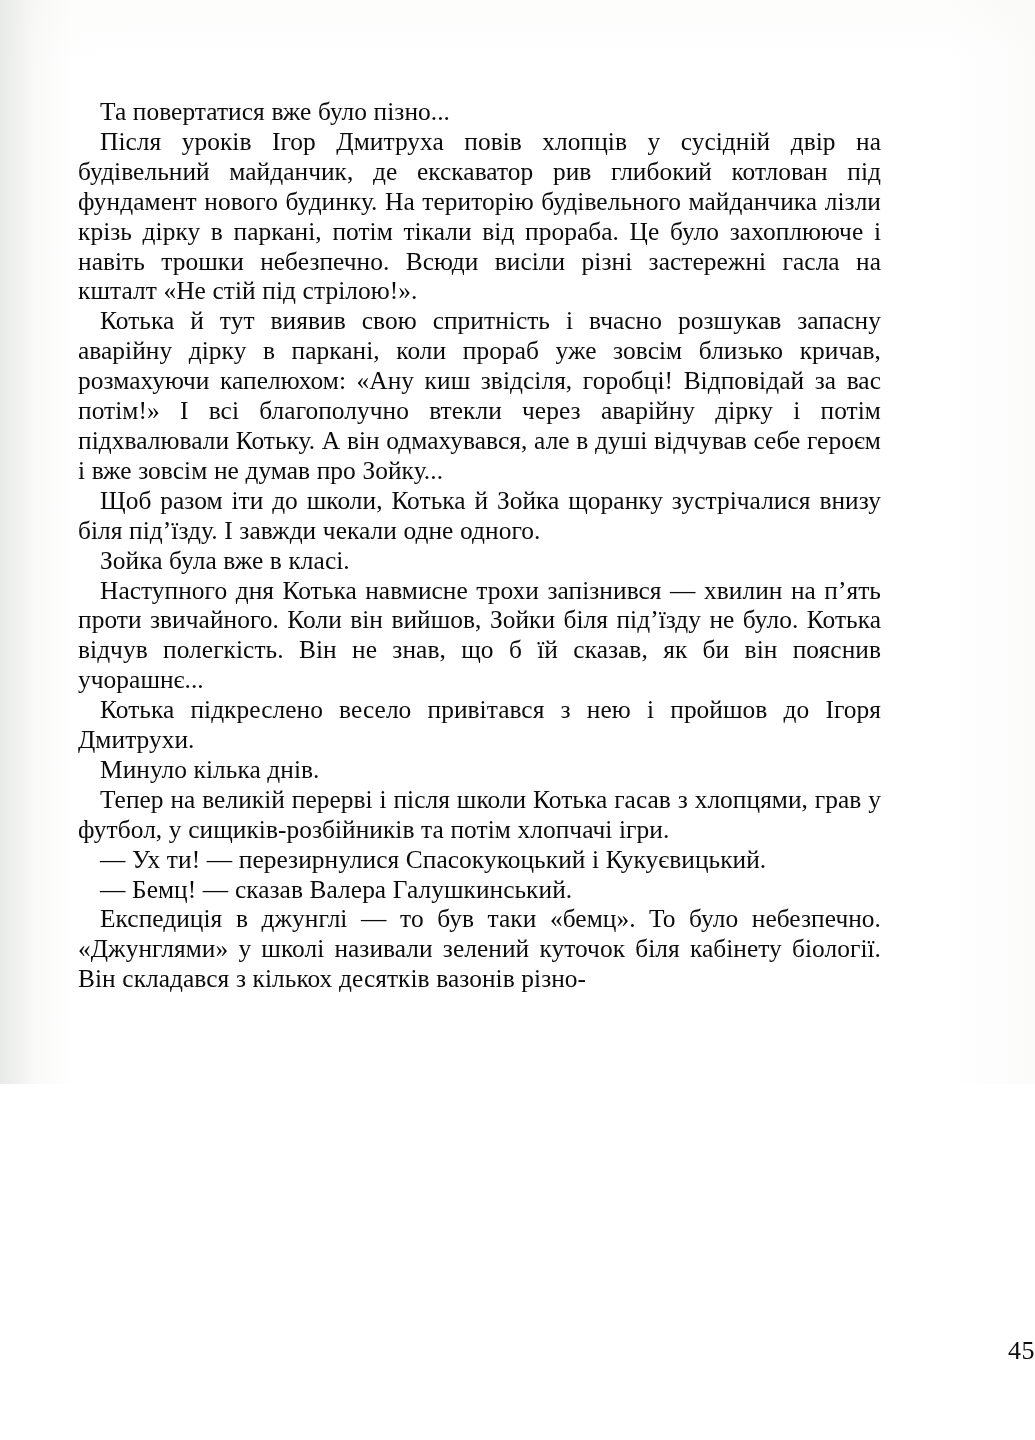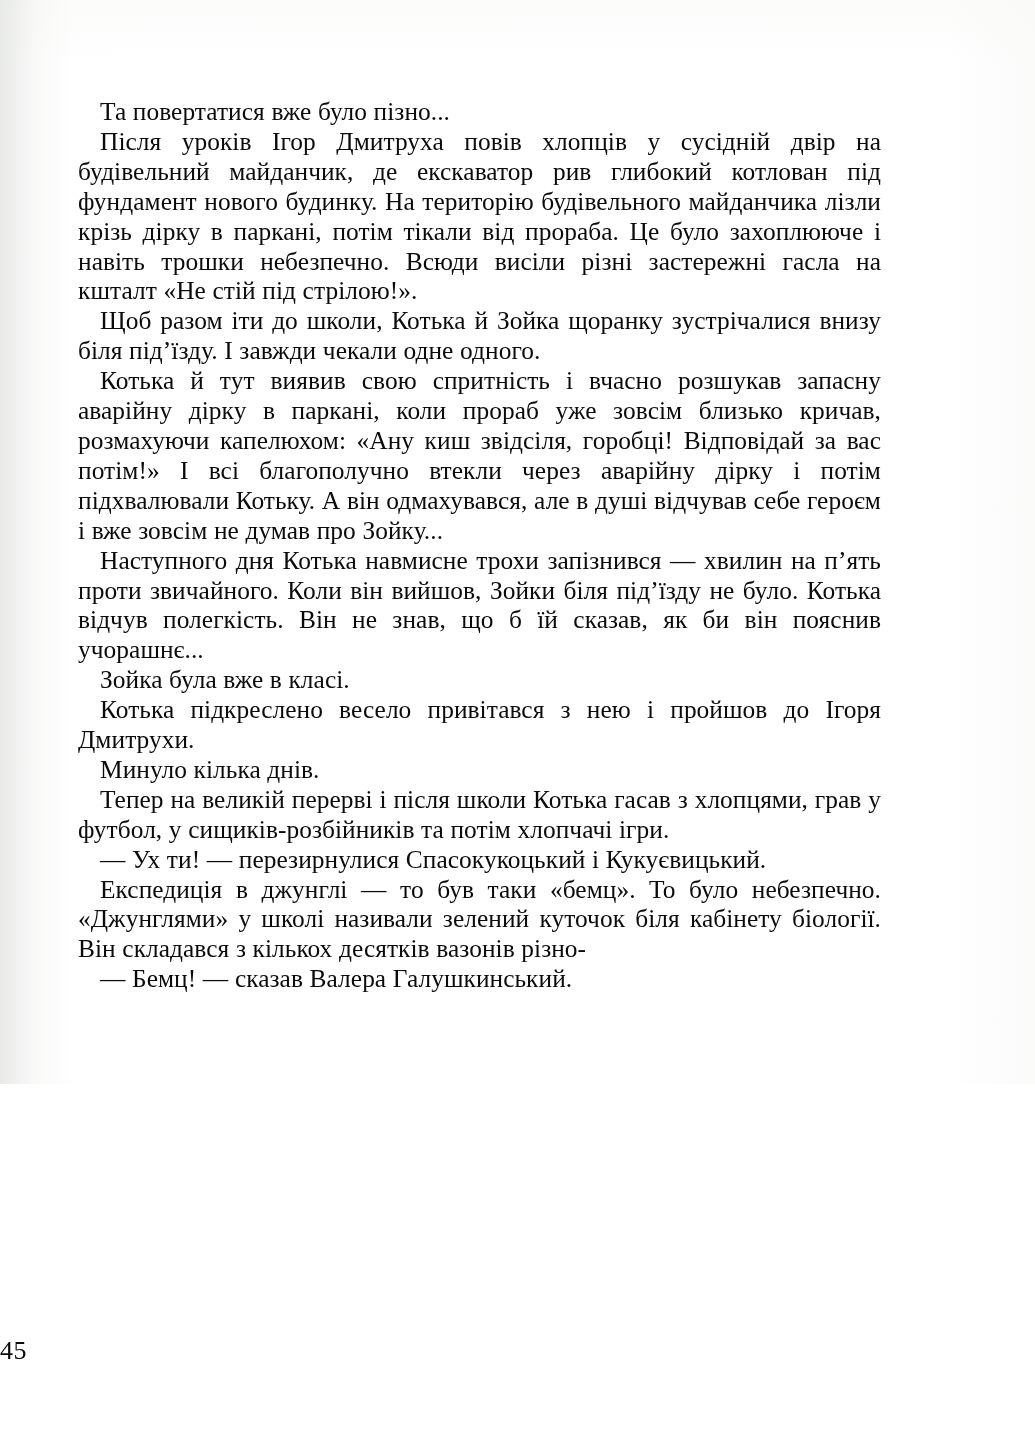--- a/index.html
+++ b/index.html
@@ -65,44 +65,44 @@
     -webkit-hyphens: manual;
   }
 
   
 
   .page-number {
     position: absolute;
     left: 0;
     top: 1336px;
     width: 1035px;
-    text-align: left;
+    text-align: right;
     font-size: 26px;
     line-height: 30px;
     letter-spacing: 0.5px;
     color: #0b0b0b;
   }
 </style>
 </head>
 <body>
 
 <div class="page">
 
   <div class="paper-texture"></div>
 
   <div class="text-block">
     <p class="para">Та повертатися вже було пізно...</p>
     <p class="para">Після уроків Ігор Дмитруха повів хлопців у сусідній двір на будівельний майданчик, де екскаватор рив глибокий котлован під фундамент нового будинку. На територію будівельного майданчика лізли крізь дірку в паркані, потім тікали від прораба. Це було захоплююче і навіть трошки небезпечно. Всюди висіли різні застережні гасла на кшталт «Не стій під стрілою!».</p>
+    <p class="para">Котька й тут виявив свою спритність і вчасно розшукав запасну аварійну дірку в паркані, коли прораб уже зовсім близько кричав, розмахуючи капелюхом: «Ану киш звідсіля, горобці! Відповідай за вас потім!» І всі благополучно втекли через аварійну дірку і потім підхвалювали Котьку. А він одмахувався, але в душі відчував себе героєм і вже зовсім не думав про Зойку...</p>
     <p class="para">Щоб разом іти до школи, Котька й Зойка щоранку зустрічалися внизу біля під’їзду. І завжди чекали одне одного.</p>
-    <p class="para">Котька й тут виявив свою спритність і вчасно розшукав запасну аварійну дірку в паркані, коли прораб уже зовсім близько кричав, розмахуючи капелюхом: «Ану киш звідсіля, горобці! Відповідай за вас потім!» І всі благополучно втекли через аварійну дірку і потім підхвалювали Котьку. А він одмахувався, але в душі відчував себе героєм і вже зовсім не думав про Зойку...</p>
+    <p class="para">Зойка була вже в класі.</p>
     <p class="para">Наступного дня Котька навмисне трохи запізнився — хвилин на п’ять проти звичайного. Коли він вийшов, Зойки біля під’їзду не було. Котька відчув полегкість. Він не знав, що б їй сказав, як би він пояснив учорашнє...</p>
-    <p class="para">Зойка була вже в класі.</p>
     <p class="para">Котька підкреслено весело привітався з нею і пройшов до Ігоря Дмитрухи.</p>
     <p class="para">Минуло кілька днів.</p>
     <p class="para">Тепер на великій перерві і після школи Котька гасав з хлопцями, грав у футбол, у сищиків-розбійників та потім хлопчачі ігри.</p>
     <p class="para">— Ух ти! — перезирнулися Спасокукоцький і Кукуєвицький.</p>
+    <p class="para">— Бемц! — сказав Валера Галушкинський.</p>
     <p class="para">Експедиція в джунглі — то був таки «бемц». То було небезпечно. «Джунглями» у школі називали зелений куточок біля кабінету біології. Він складався з кількох десятків вазонів різно-</p>
-    <p class="para">— Бемц! — сказав Валера Галушкинський.</p>
   </div>
 
   <div class="page-number">45</div>
 
 </div>
 
 </body></html>

